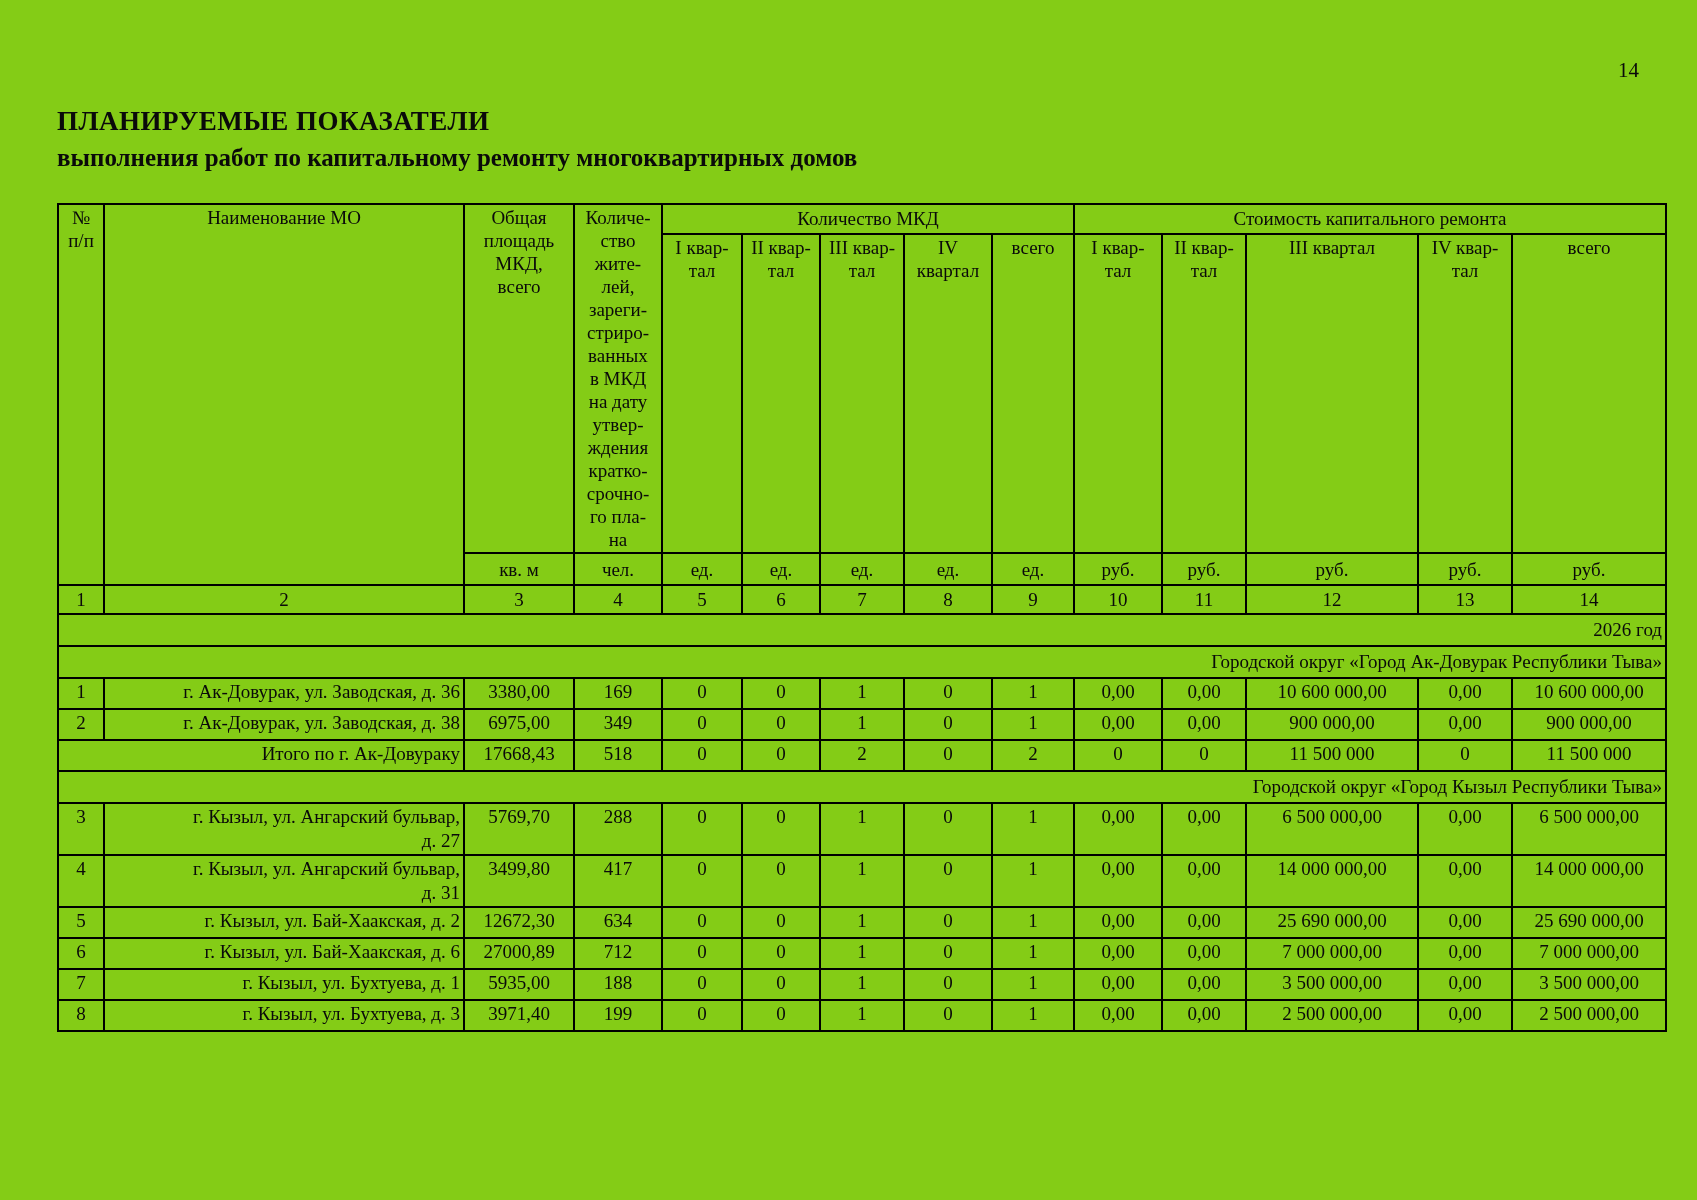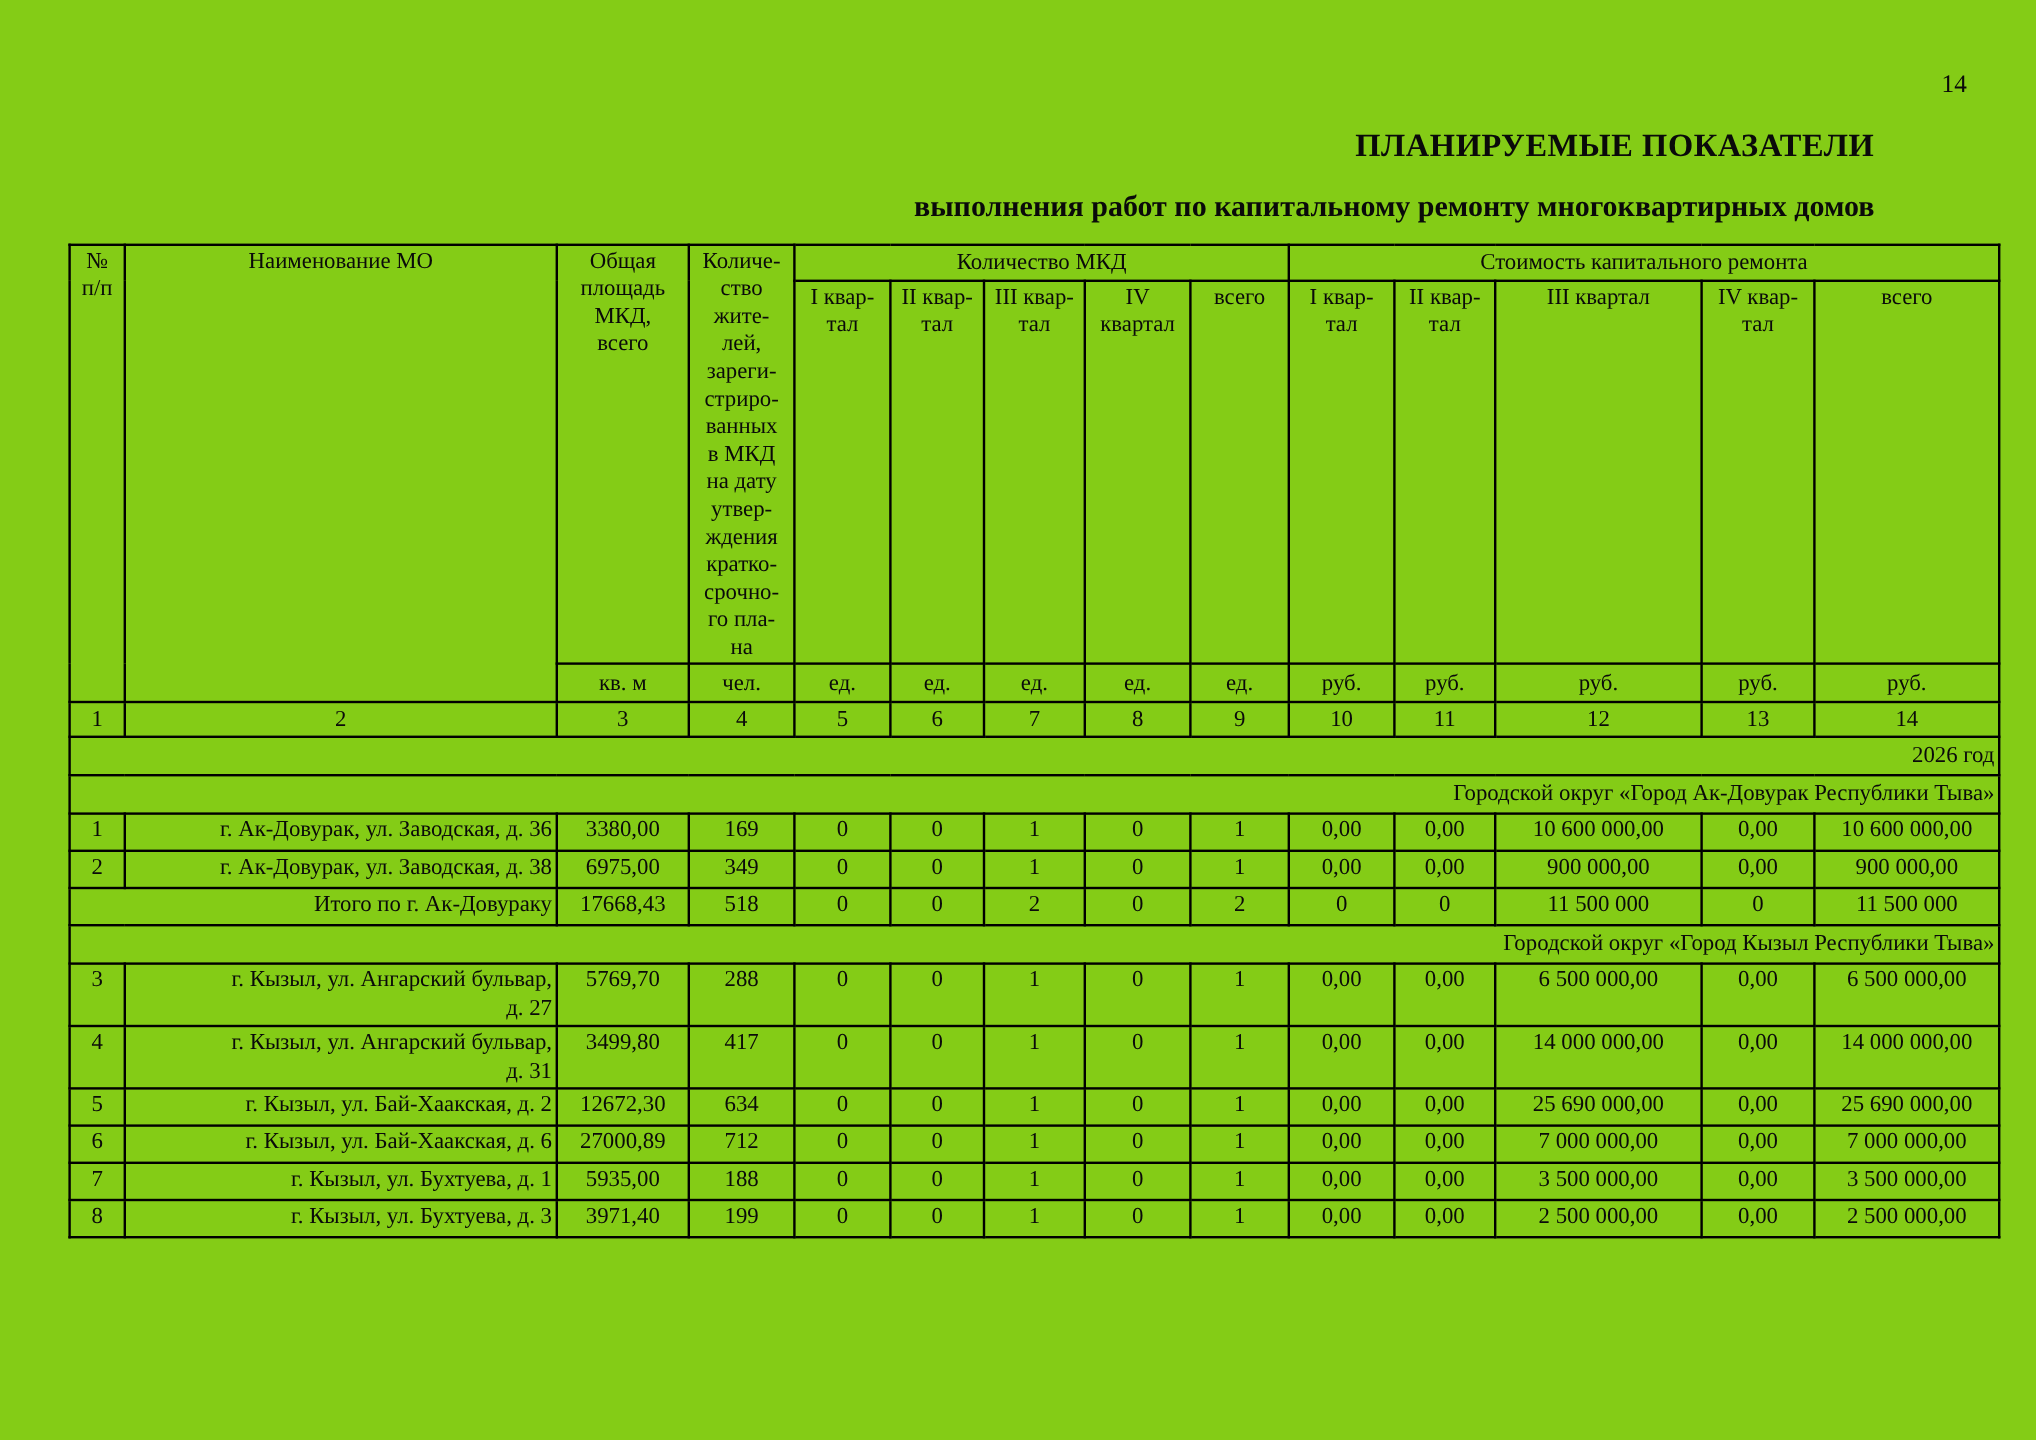--- a/index.html
+++ b/index.html
@@ -18,34 +18,34 @@
   }
   .page-number {
     position: absolute;
     top: 58px;
     right: 58px;
     font-size: 21px;
   }
   .title-block {
     position: absolute;
     top: 106px;
-    left: 72px;
+    left: 57px;
     width: 1490px;
-    text-align: right;
+    text-align: left;
   }
   .title-line1 {
     font-size: 27px;
     font-weight: bold;
     letter-spacing: 0.5px;
     margin: 0;
   }
   .title-line2 {
     font-size: 25px;
     font-weight: bold;
-    margin: 22px 0 0 0;
+    margin: 7px 0 0 0;
   }
   table.main {
     position: absolute;
     left: 57px;
     top: 203px;
     width: 1608px;
     border-collapse: collapse;
     table-layout: fixed;
   }
   table.main th, table.main td {

